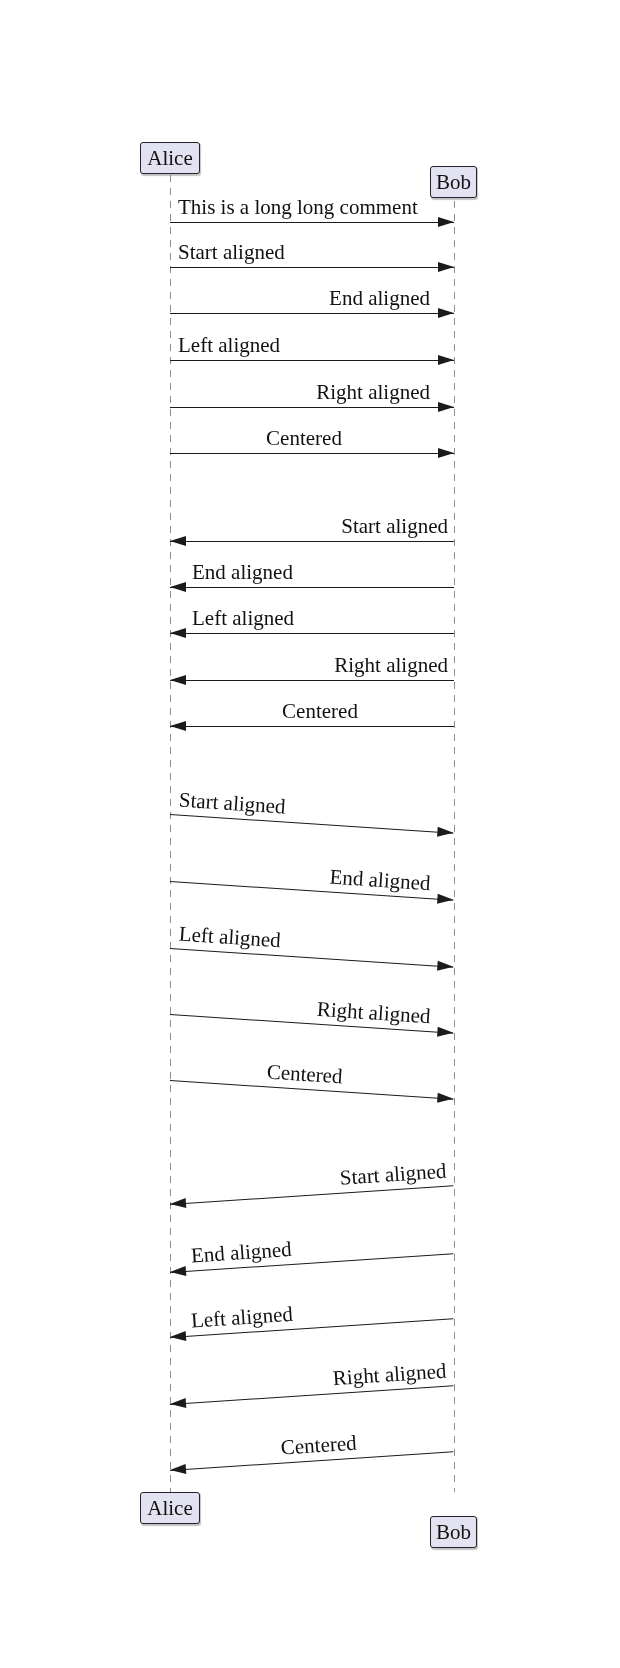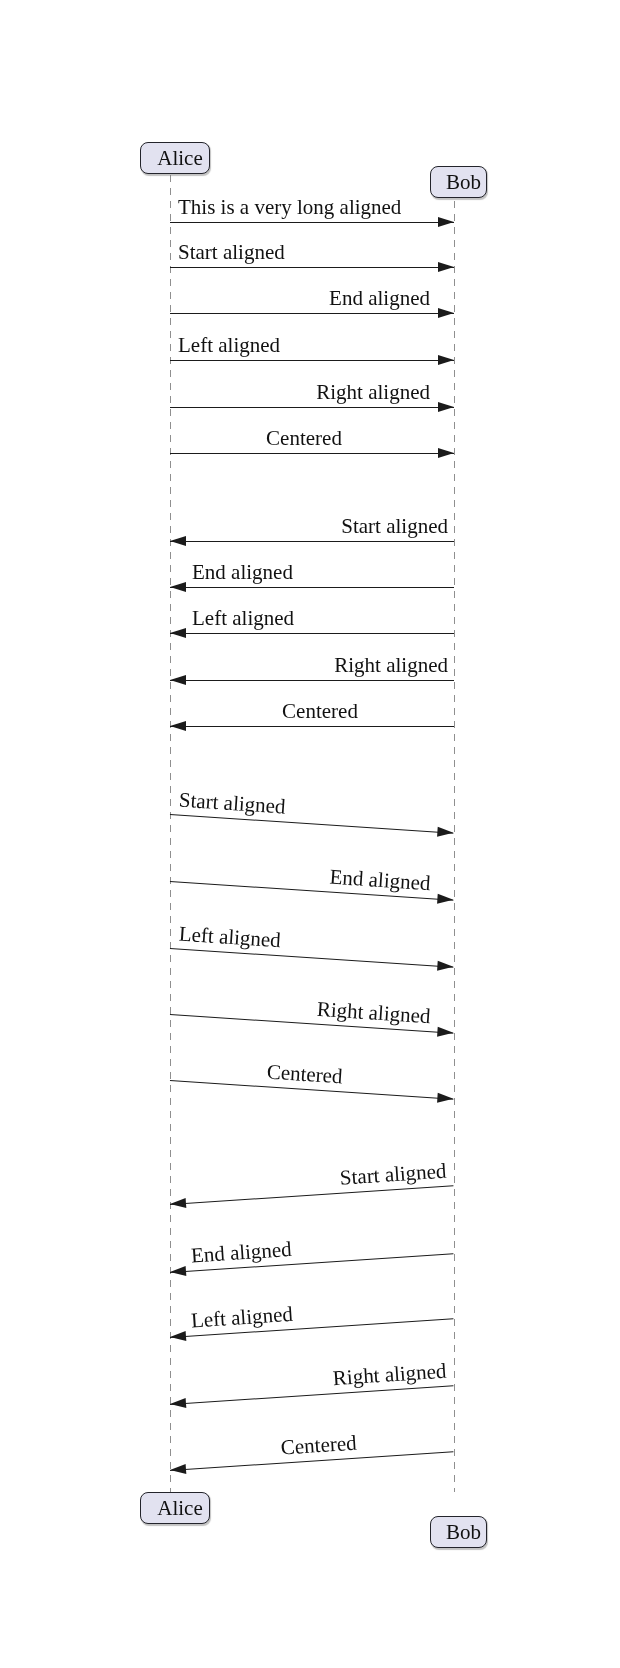--- a/index.html
+++ b/index.html
@@ -10,22 +10,22 @@
   
   .lifeline{
     position:absolute;width:1px;top:175px;height:1317px;
     background:repeating-linear-gradient(to bottom,#8f8f8f 0 7px,transparent 7px 13px);
   }
   .lifeline.alice{left:170px;}
   .lifeline.bob{left:454px;}
   
   .participant{
     position:absolute;height:30px;background:#E2E2F0;border:1.5px solid #23242b;
-    border-radius:8px;display:flex;align-items:center;justify-content:center;
-    font-size:21px;box-shadow:1px 1.5px 1px rgba(120,120,120,0.45);padding-left:10px;
+    border-radius:3px;display:flex;align-items:center;justify-content:center;
+    font-size:21px;box-shadow:1px 1.5px 1px rgba(120,120,120,0.45);
   }
   .p-alice{left:140px;width:58px;}
   .p-bob{left:430px;width:45px;margin-top:24px;}
   .p-top{top:142px;}
   .p-bottom{top:1492px;}
   
   .msg{position:absolute;left:170px;width:284px;height:0;}
   .slant-down{transform:rotate(3.8deg);transform-origin:0 0;}
   .slant-up{transform:rotate(-3.8deg);transform-origin:0 0;}
   .line{position:absolute;left:0;right:0;top:0;border-top:1.2px solid #1b1b1b;}
@@ -59,21 +59,21 @@
   <div class="participant p-alice p-bottom">
     <span>Alice</span>
   </div>
   <div class="participant p-bob p-bottom">
     <span>Bob</span>
   </div>
 
   <div class="msg dir-right align-left" style="top:222px">
     <div class="line"></div>
     <div class="head"></div>
-    <span class="label">This is a very long aligned</span>
+    <span class="label">This is a long long comment</span>
   </div>
   <div class="msg dir-right align-left" style="top:267px">
     <div class="line"></div>
     <div class="head"></div>
     <span class="label">Start aligned</span>
   </div>
   <div class="msg dir-right align-right" style="top:313px">
     <div class="line"></div>
     <div class="head"></div>
     <span class="label">End aligned</span>

